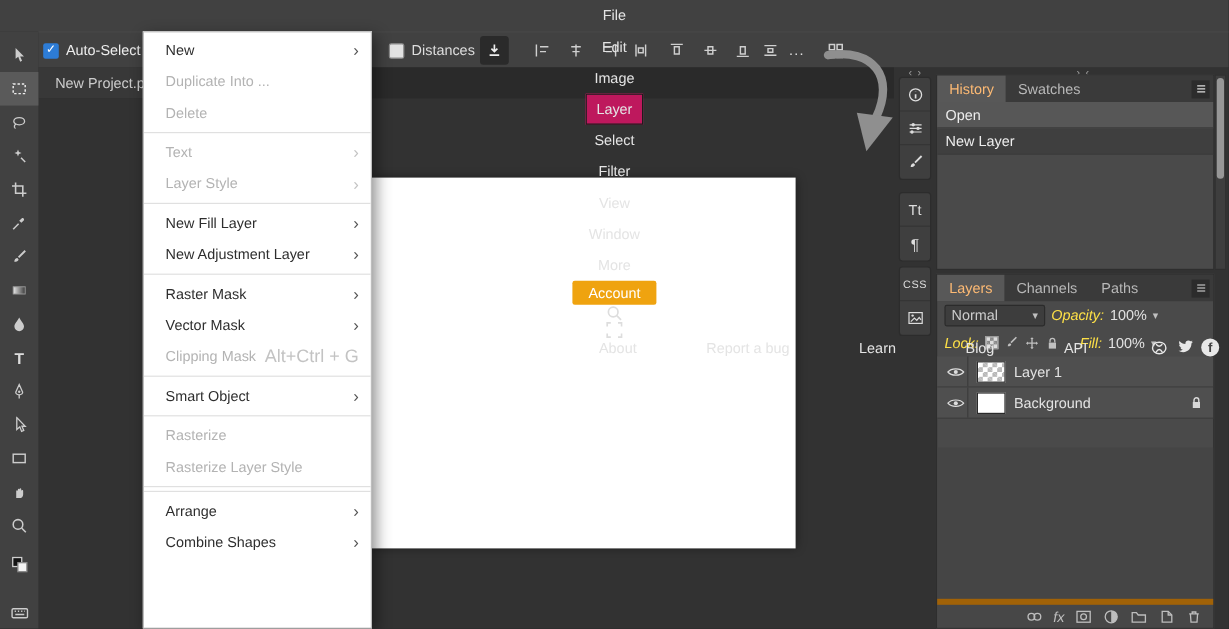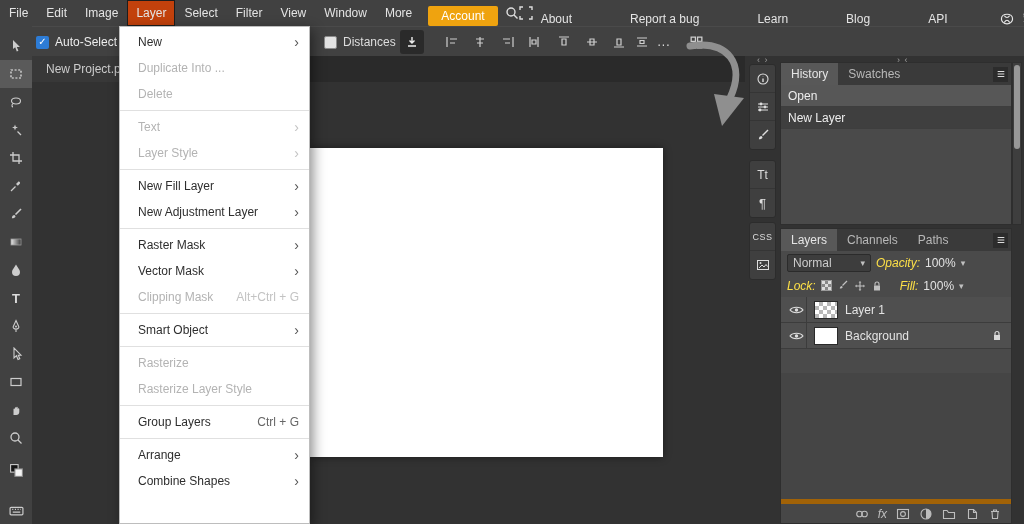--- a/index.html
+++ b/index.html
@@ -1,22 +1,22 @@
 <!DOCTYPE html>
 <html><head>
 <meta charset="utf-8">
 <style>
   * { margin:0; padding:0; box-sizing:border-box; }
   body { font-family:"Liberation Sans", sans-serif; background:#222; }
   .app { position:relative; width:1024px; height:524px; background:#323232; overflow:hidden; font-size:12px; color:#ddd; }
 
   
-  .menubar { position:absolute; top:0; left:0; right:0; height:26px; background:#414141; display:flex; align-items:flex-end; z-index:30; }
+  .menubar { position:absolute; top:0; left:0; right:0; height:26px; background:#414141; display:flex; align-items:center; z-index:30;flex-direction:column; }
   .menu-item { padding:0 9px; height:26px; line-height:26px; color:#e4e4e4; cursor:default; white-space:nowrap; }
-  .menu-item.active { background:#c2410c; box-shadow:inset 0 0 0 1px #1d1d1d; }
+  .menu-item.active { background:#be185d; box-shadow:inset 0 0 0 1px #1d1d1d; }
   .account-btn { background:#efa30f; color:#fff; height:20px; line-height:20px; padding:0 13px; border-radius:2px; margin:0 7px; }
   .mb-icon { width:26px; height:26px; display:flex; align-items:center; justify-content:center; }
   .mb-links { margin-left:auto; display:flex; align-items:center;gap:42px; }
   .mb-link { padding:0 8px; color:#e4e4e4; white-space:nowrap; }
   .social { display:flex; align-items:center; gap:6px; padding:0 8px 0 2px; }
 
   
   .optionsbar { position:absolute; top:26px; left:32px; right:0; height:30px; background:#414141; border-top:1px solid #4a4a4a; z-index:25; }
   .ob-item { position:absolute; top:0; height:30px; display:flex; align-items:center; gap:6px; }
   .checkbox { width:13px; height:13px; display:inline-flex; align-items:center; justify-content:center; border-radius:2px; font-size:10px; line-height:1; }
@@ -36,37 +36,37 @@
   
   .canvas-area { position:absolute; left:32px; top:56px; width:713px; bottom:0; background:#323232; }
   .tabstrip { height:26px; background:#2a2a2a; display:flex; }
   .doc-tab { padding:0 14px; line-height:26px; background:#383838; color:#cccccc; white-space:nowrap; }
   .white-canvas { position:absolute; left:278px; top:92px; width:353px; height:309px; background:#ffffff; box-shadow:0 0 8px rgba(0,0,0,.45); }
 
   
   .layer-menu { position:absolute; left:119px; top:26px; width:191px; height:498px; background:#fff; z-index:50; box-shadow:3px 4px 12px rgba(0,0,0,.45); border:1px solid #bdbdbd; padding-top:2px; overflow:hidden; }
   .lm-item { height:26px; display:flex; align-items:center; padding:0 10px 0 18px; color:#2e2e2e; }
   .lm-item .arrow { margin-left:auto; color:#555; font-size:14px; line-height:1; }
-  .lm-item .shortcut { margin-left:auto; color:#666; font-size:12px; }
+  .lm-item .shortcut { margin-left:auto; color:#666; font-size:15px; }
   .lm-item.disabled { color:#b3b3b3; }
   .lm-item.disabled .arrow, .lm-item.disabled .shortcut { color:#c3c3c3; }
   .lm-sep { height:1px; background:#e0e0e0; margin:3px 0; }
 
   
   .right-area { position:absolute; left:745px; top:56px; right:0; bottom:0; background:#323232; }
   .collapse { position:absolute; top:-1px; font-size:9px; color:#9c9c9c; letter-spacing:1px; }
   .strip-group { position:absolute; left:4px; width:27px; background:#3f3f3f; border:1px solid #2c2c2c; border-radius:3px; display:flex; flex-direction:column; }
   .strip-cell { height:28px; display:flex; align-items:center; justify-content:center; color:#ddd; border-bottom:1px solid #353535; font-size:11px; }
   .strip-cell:last-child { border-bottom:none; }
   .panel { position:absolute; left:35px; width:232px; background:#4a4a4a; border:1px solid #2e2e2e; }
   .history-panel { top:6px; height:163px; }
   .layers-panel { top:172px; bottom:0; }
   .ptabs { height:22px; background:#3a3a3a; display:flex; align-items:center; }
   .ptab { height:22px; line-height:22px; padding:0 10px; color:#b8b8b8; white-space:nowrap; }
-  .ptab.active { background:#585858; color:#e5e5e5; }
+  .ptab.active { background:#585858; color:#fdba74; }
   .pmenu-btn { margin-left:auto; width:15px; height:15px; background:#2c2c2c; margin-right:3px; display:flex; align-items:center; justify-content:center; }
   .hrow { height:22px; line-height:22px; padding:0 7px; border-bottom:1px solid #3e3e3e; color:#ededed; white-space:nowrap; overflow:hidden; }
   .hrow0 { background:#575757; }
   .hrow1 { background:#7b7b7b; }
   .hrow2 { background:#3f3f3f; }
   .lrow { height:23px; display:flex; align-items:center; padding:0 6px; gap:5px; color:#c9c9c9; }
   .select { width:84px; height:18px; background:#3d3d3d; border:1px solid #2b2b2b; color:#ccc; display:flex; align-items:center; justify-content:space-between; padding:0 5px; border-radius:2px; }
   .dim { color:#fde047;font-style:italic; }
   .val { color:#e2e2e2; }
   .darr { font-size:9px; color:#c0c0c0; }
@@ -357,24 +357,20 @@
         <span class="arrow">›</span>
       </div>
     <div class="lm-sep"></div>
     <div class="lm-item disabled">
         <span>Rasterize</span>
       </div>
     <div class="lm-item disabled">
         <span>Rasterize Layer Style</span>
       </div>
     <div class="lm-sep"></div>
-    <div class="lm-item">
-        <span>Group Layers</span>
-        <span class="shortcut">Ctrl + G</span>
-      </div>
     <div class="lm-sep"></div>
     <div class="lm-item">
         <span>Arrange</span>
         <span class="arrow">›</span>
       </div>
     <div class="lm-item">
         <span>Combine Shapes</span>
         <span class="arrow">›</span>
       </div>
   </div>

